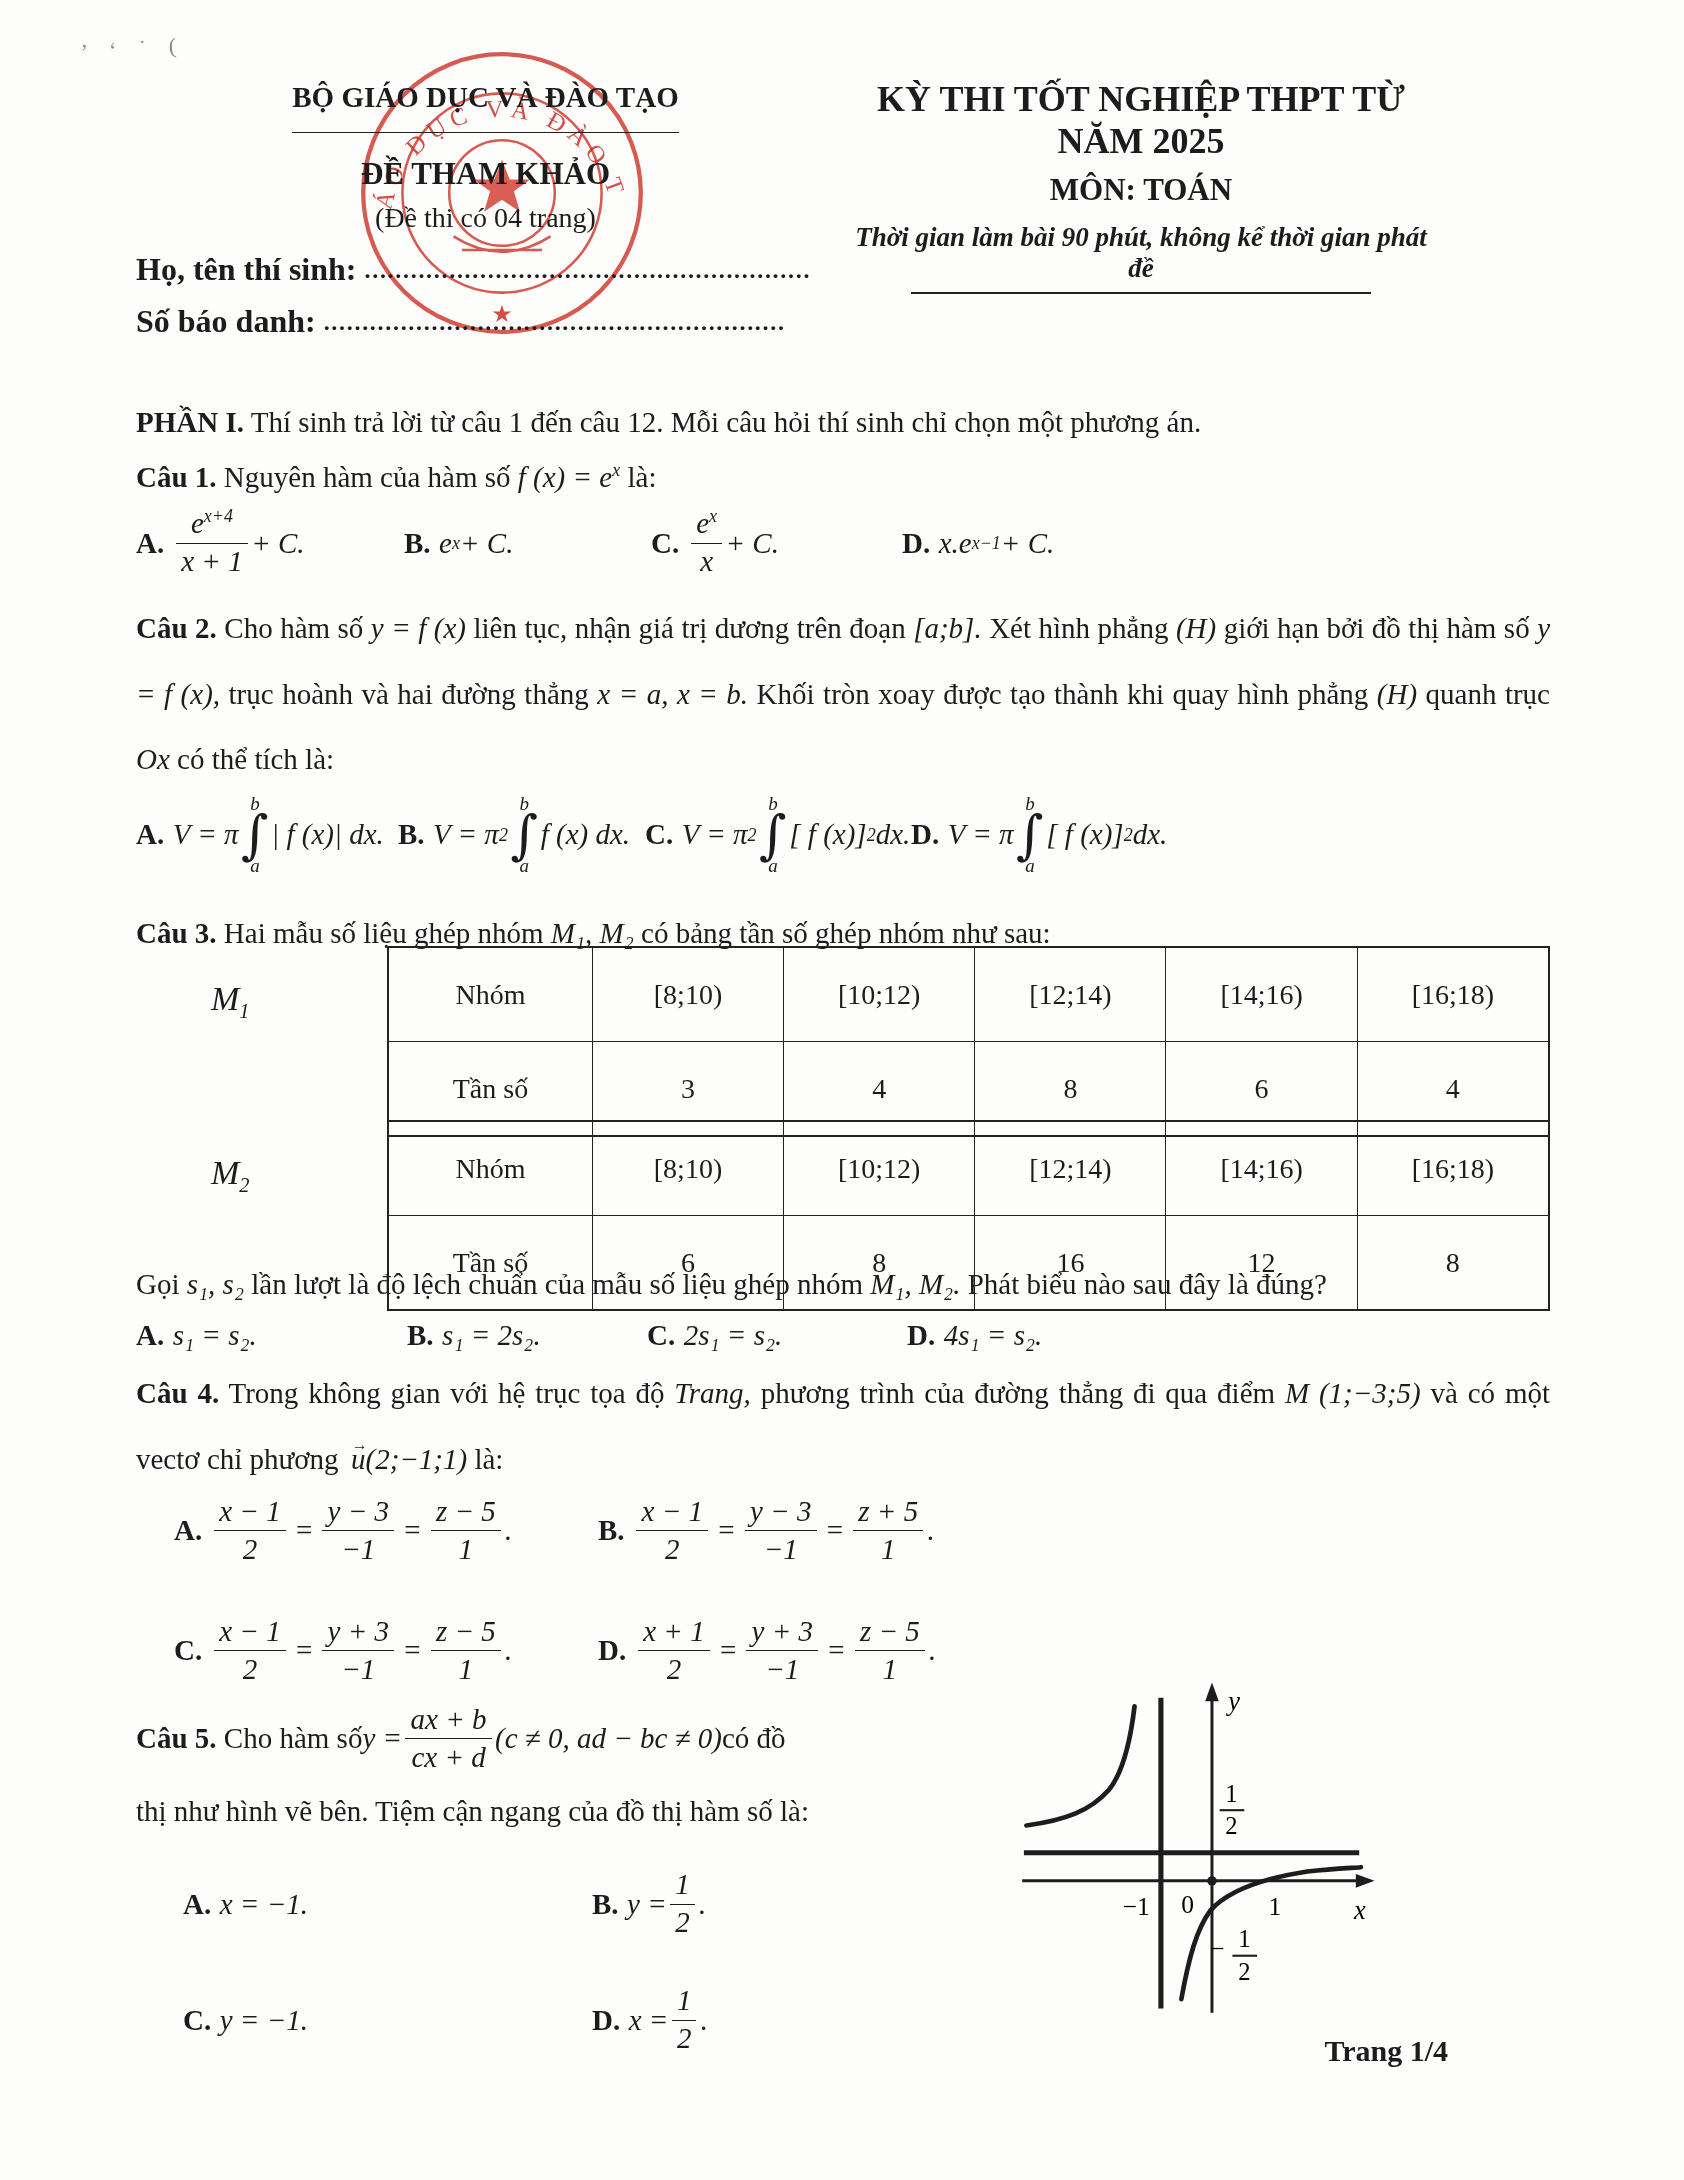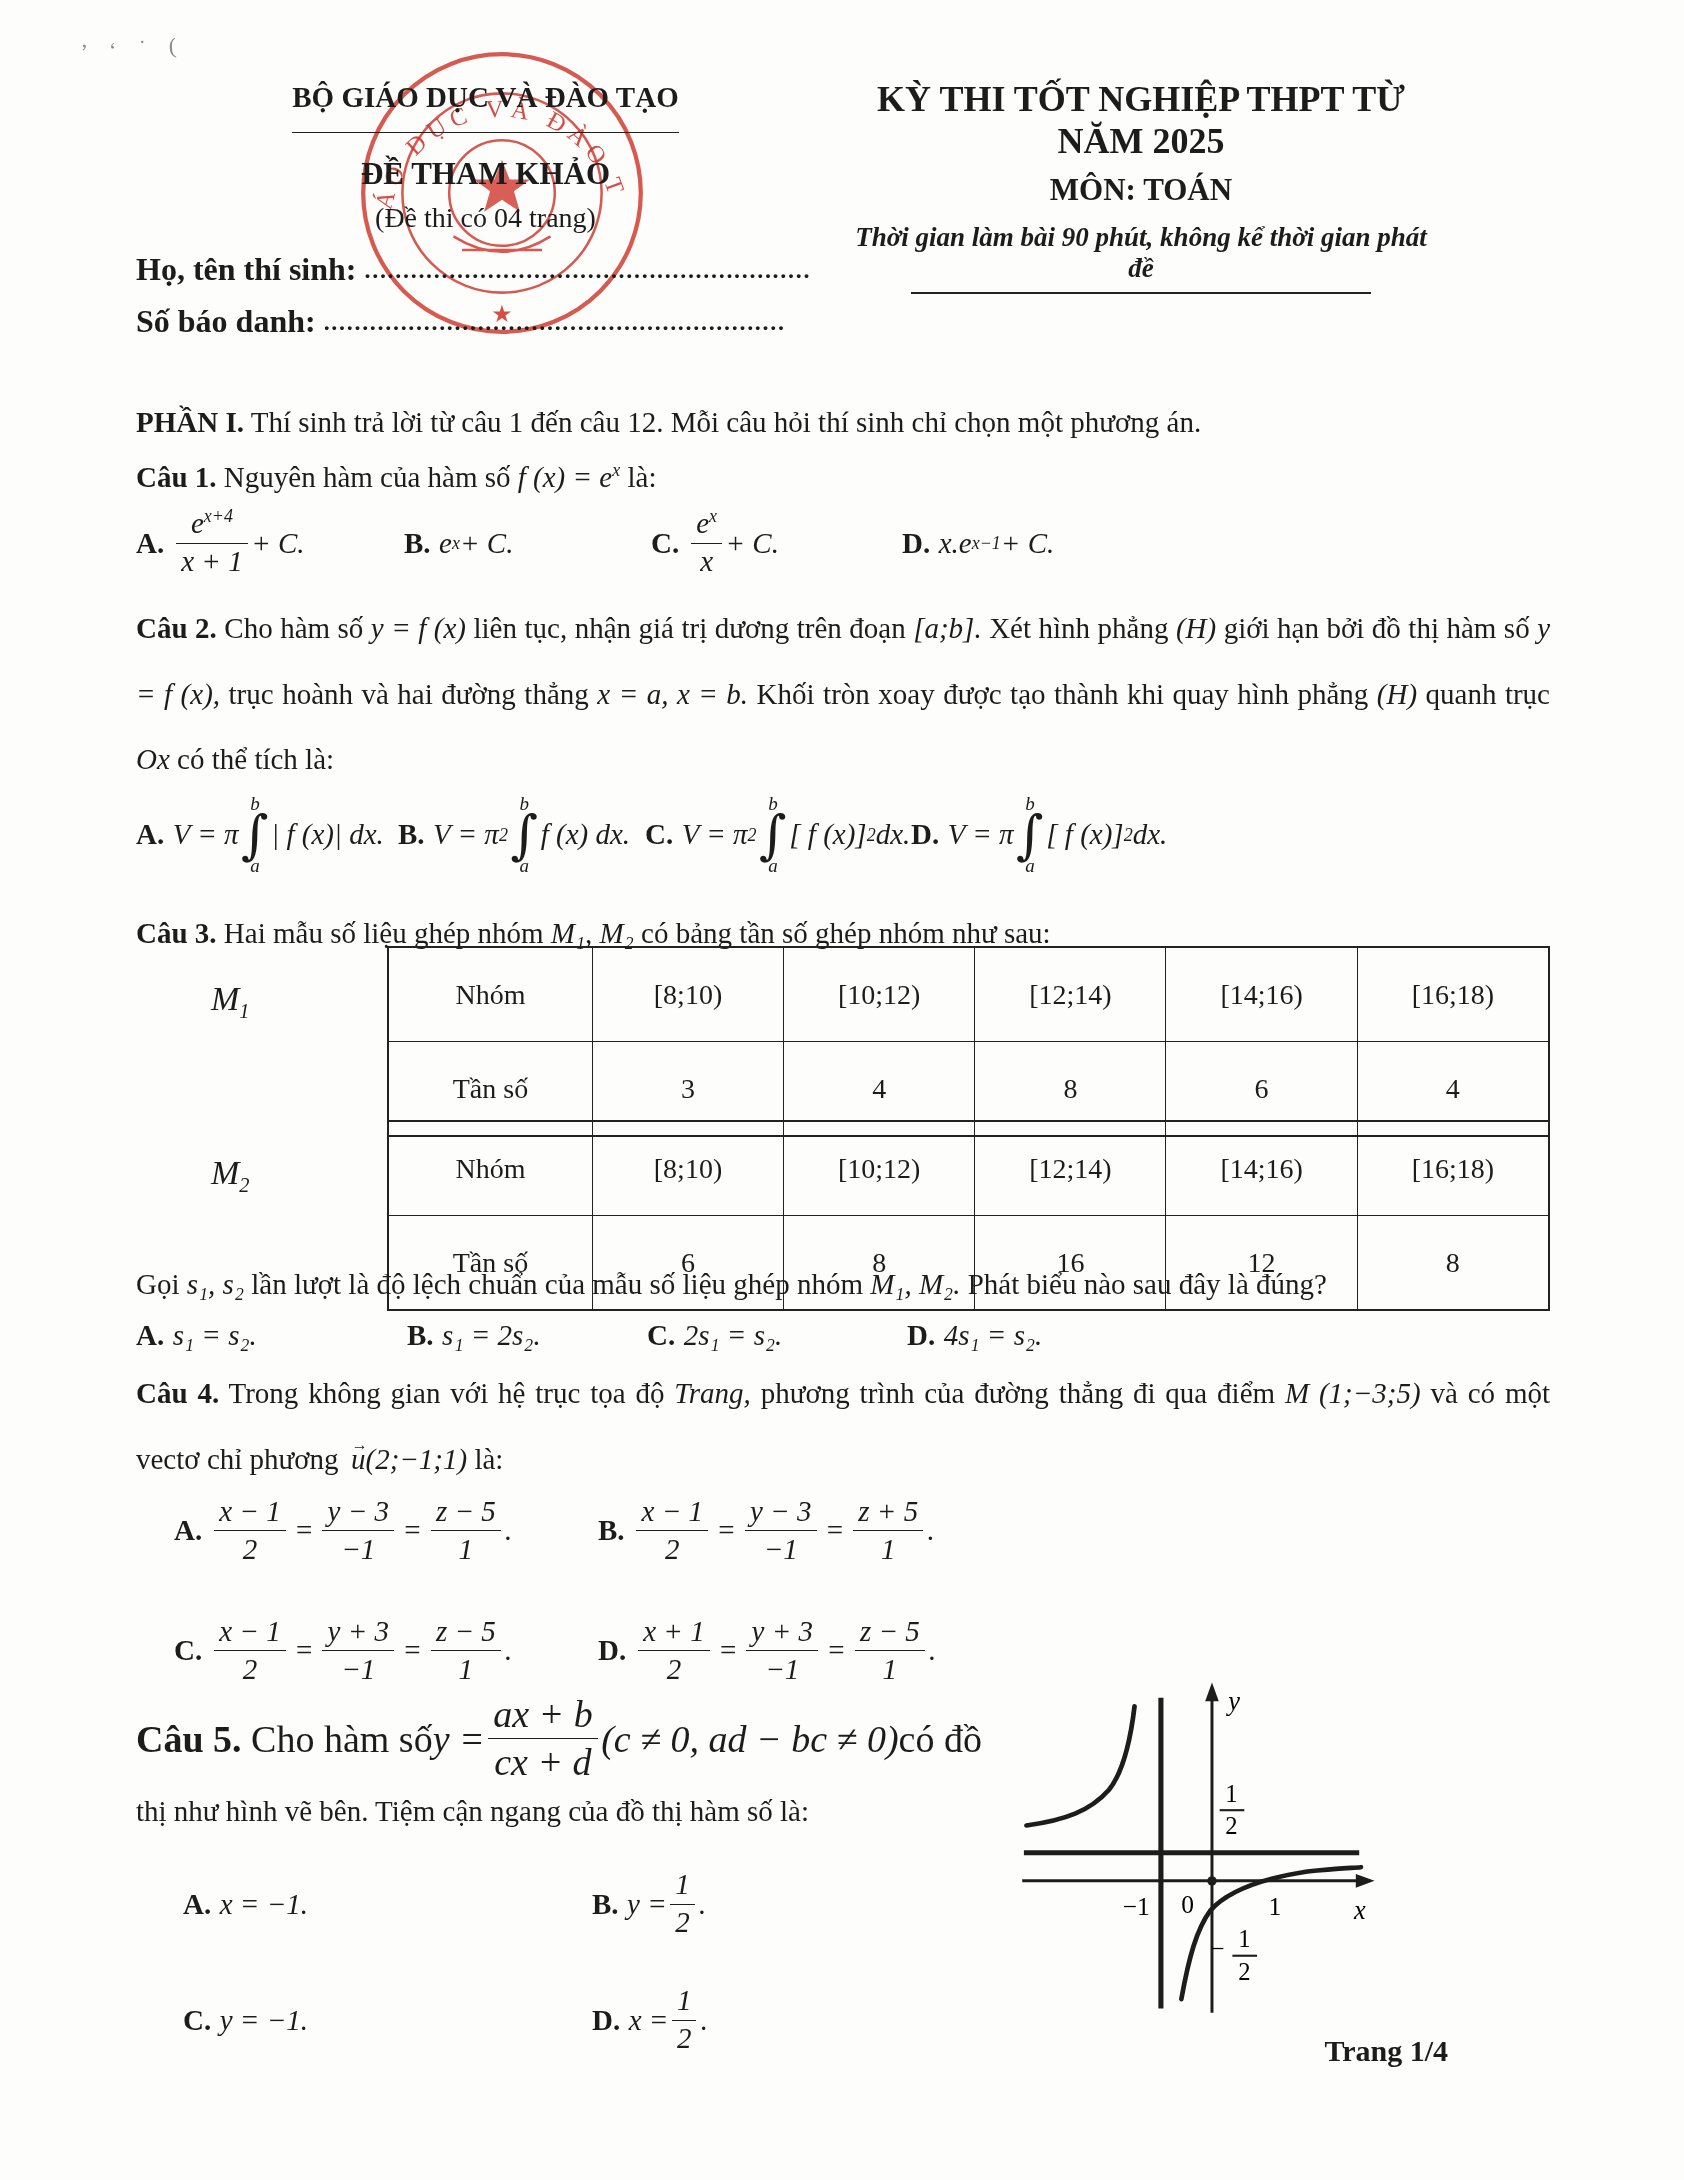--- a/index.html
+++ b/index.html
@@ -47,21 +47,21 @@
   .tbl-side{position:absolute;left:75px;top:34px;font-size:34px;font-style:italic;}
   .tbl-side sub{font-size:20.4px;}
   table.freq{position:absolute;left:251px;top:0;border-collapse:collapse;border:2.6px solid #222;}
   table.freq td{border:1.7px solid #222;height:59px;text-align:center;font-size:28px;padding:17px;}
   td.c0{width:170px;}
   td.cv{width:157px;}
   
   .q4grid{left:136px;width:1414px;display:grid;grid-template-columns:424px 1fr;row-gap:19px;padding-left:38px;box-sizing:border-box;}
   .q4grid>div{display:flex;align-items:center;height:101px;font-size:29px;}
   
-  .q5line1{display:flex;align-items:center;height:95px;font-size:38px;}
+  .q5line1{display:flex;align-items:center;height:95px;font-size:29px;}
   .q5line2{font-size:29px;margin-top:8.5px;}
   .q5grid{left:136px;width:886px;display:grid;grid-template-columns:409px 1fr;row-gap:22px;padding-left:47px;box-sizing:border-box;}
   .q5grid>div{display:flex;align-items:center;height:94px;font-size:29px;}
   .vec{position:relative;font-style:italic;margin-left:5.1px;}
   .vec::after{content:"\2192";position:absolute;left:0.9px;top:-0.95em;font-size:0.55em;}
   .footer{left:1227px;top:2034px;width:221px;font-size:30px;font-weight:bold;text-align:right;}
   svg text{font-family:"Liberation Serif","DejaVu Serif",serif;}
 </style>
 </head>
 <body>

